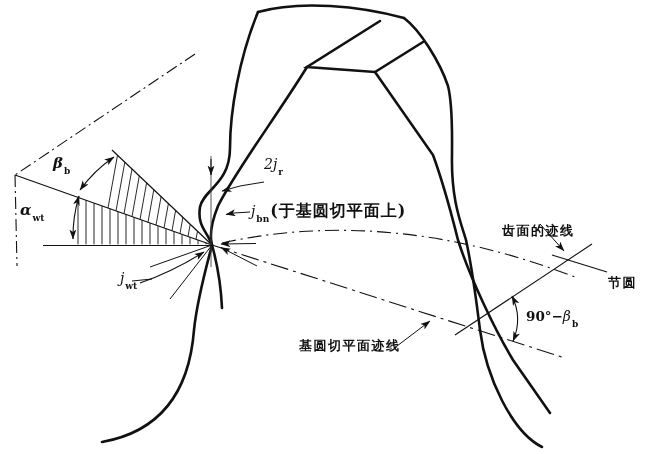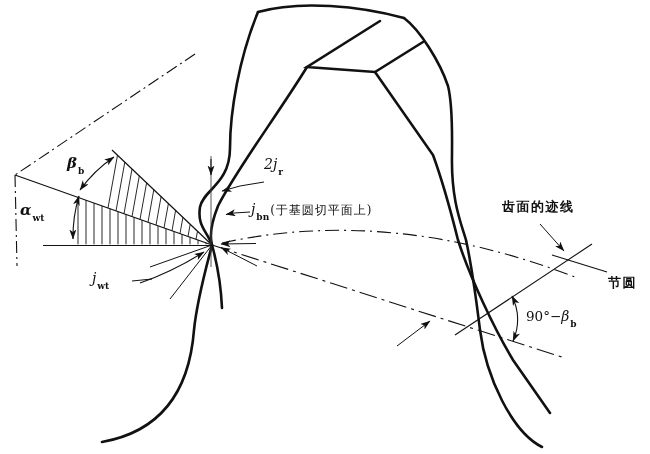--- a/index.html
+++ b/index.html
@@ -7,22 +7,22 @@
     position:relative;width:650px;height:454px;background:#ffffff;
     font-family:"DejaVu Serif", serif; overflow:hidden;
   }
   .stage svg{position:absolute;left:0;top:0;}
   .lbl{position:absolute;color:#111;white-space:nowrap;line-height:1;}
   .cjk{font:600 13px "DejaVu Serif", serif;letter-spacing:1.5px;}
   .math{font:italic 14px "DejaVu Serif", serif;}
   .math.bold{font-size:15px;font-weight:700;}
   .math sub{font-style:normal;font-weight:600;font-size:9px;letter-spacing:0;
             position:relative;top:2px;left:1px;}
-  .math .suffix{font-style:normal;font-weight:400;font-size:12px;letter-spacing:1px;margin-left:2px;}
-  .math .prefix{font-style:normal;font-weight:400;font-size:13.5px;letter-spacing:0;}
+  .math .suffix{font-style:normal;font-weight:700;font-size:16px;letter-spacing:1px;margin-left:2px;}
+  .math .prefix{font-style:normal;font-weight:700;font-size:13.5px;letter-spacing:0;}
 </style>
 </head>
 <body>
 
 <div class="stage">
 
   <svg width="650" height="454" viewBox="0 0 650 454">
     <defs>
       <marker id="ah" markerUnits="userSpaceOnUse" markerWidth="11" markerHeight="8" refX="9.5" refY="3.5" orient="auto-start-reverse">
         <path d="M0,0 L10,3.5 L0,7 L2.6,3.5 Z" fill="#111"></path>
@@ -113,30 +113,31 @@
       <path d="M 250,212 L 234,213 L 226,214.5" marker-end="url(#ah)"></path>
       <path d="M 540,224 L 564,251" marker-end="url(#ah)"></path>
       <path d="M 397,346 L 430,321" marker-end="url(#ah)"></path>
       <path d="M 256,243.5 L 221,244" marker-end="url(#ah)"></path>
       <path d="M 257,266 L 221,247.5" marker-end="url(#ah)"></path>
       <path d="M 211,159 L 211,175" marker-end="url(#ah)"></path>
       <path d="M 132,281 L 152,279"></path>
     </g>
   </svg>
 
-  <div class="lbl math bold" style="left:67px;top:154px"><span>β</span><sub>b</sub></div>
+  <div class="lbl math bold" style="left:53px;top:154px"><span>β</span><sub>b</sub></div>
 
   <div class="lbl math bold" style="left:20px;top:201px"><span>α</span><sub>wt</sub></div>
 
-  <div class="lbl math" style="left:92px;top:270px"><span>j</span><sub>wt</sub></div>
+  <div class="lbl math" style="left:120px;top:270px"><span>j</span><sub>wt</sub></div>
 
   <div class="lbl math" style="left:264px;top:156px"><span>2j</span><sub>r</sub></div>
 
   <div class="lbl math" style="left:251px;top:201px"><span>j</span><sub>bn</sub><span class="suffix">(于基圆切平面上)</span></div>
 
-  <div class="lbl cjk" style="left:502px;top:198px">齿面的迹线</div>
+  <div class="lbl cjk" style="left:502px;top:222px">齿面的迹线</div>
 
   <div class="lbl cjk" style="left:608px;top:274px">节圆</div>
 
   <div class="lbl math" style="left:526px;top:308px"><span class="prefix">90°−</span><span class="bold">β</span><sub>b</sub></div>
 
+  <div class="lbl cjk" style="left:299px;top:337px">基圆切平面迹线</div>
 
 </div>
 
 </body></html>

